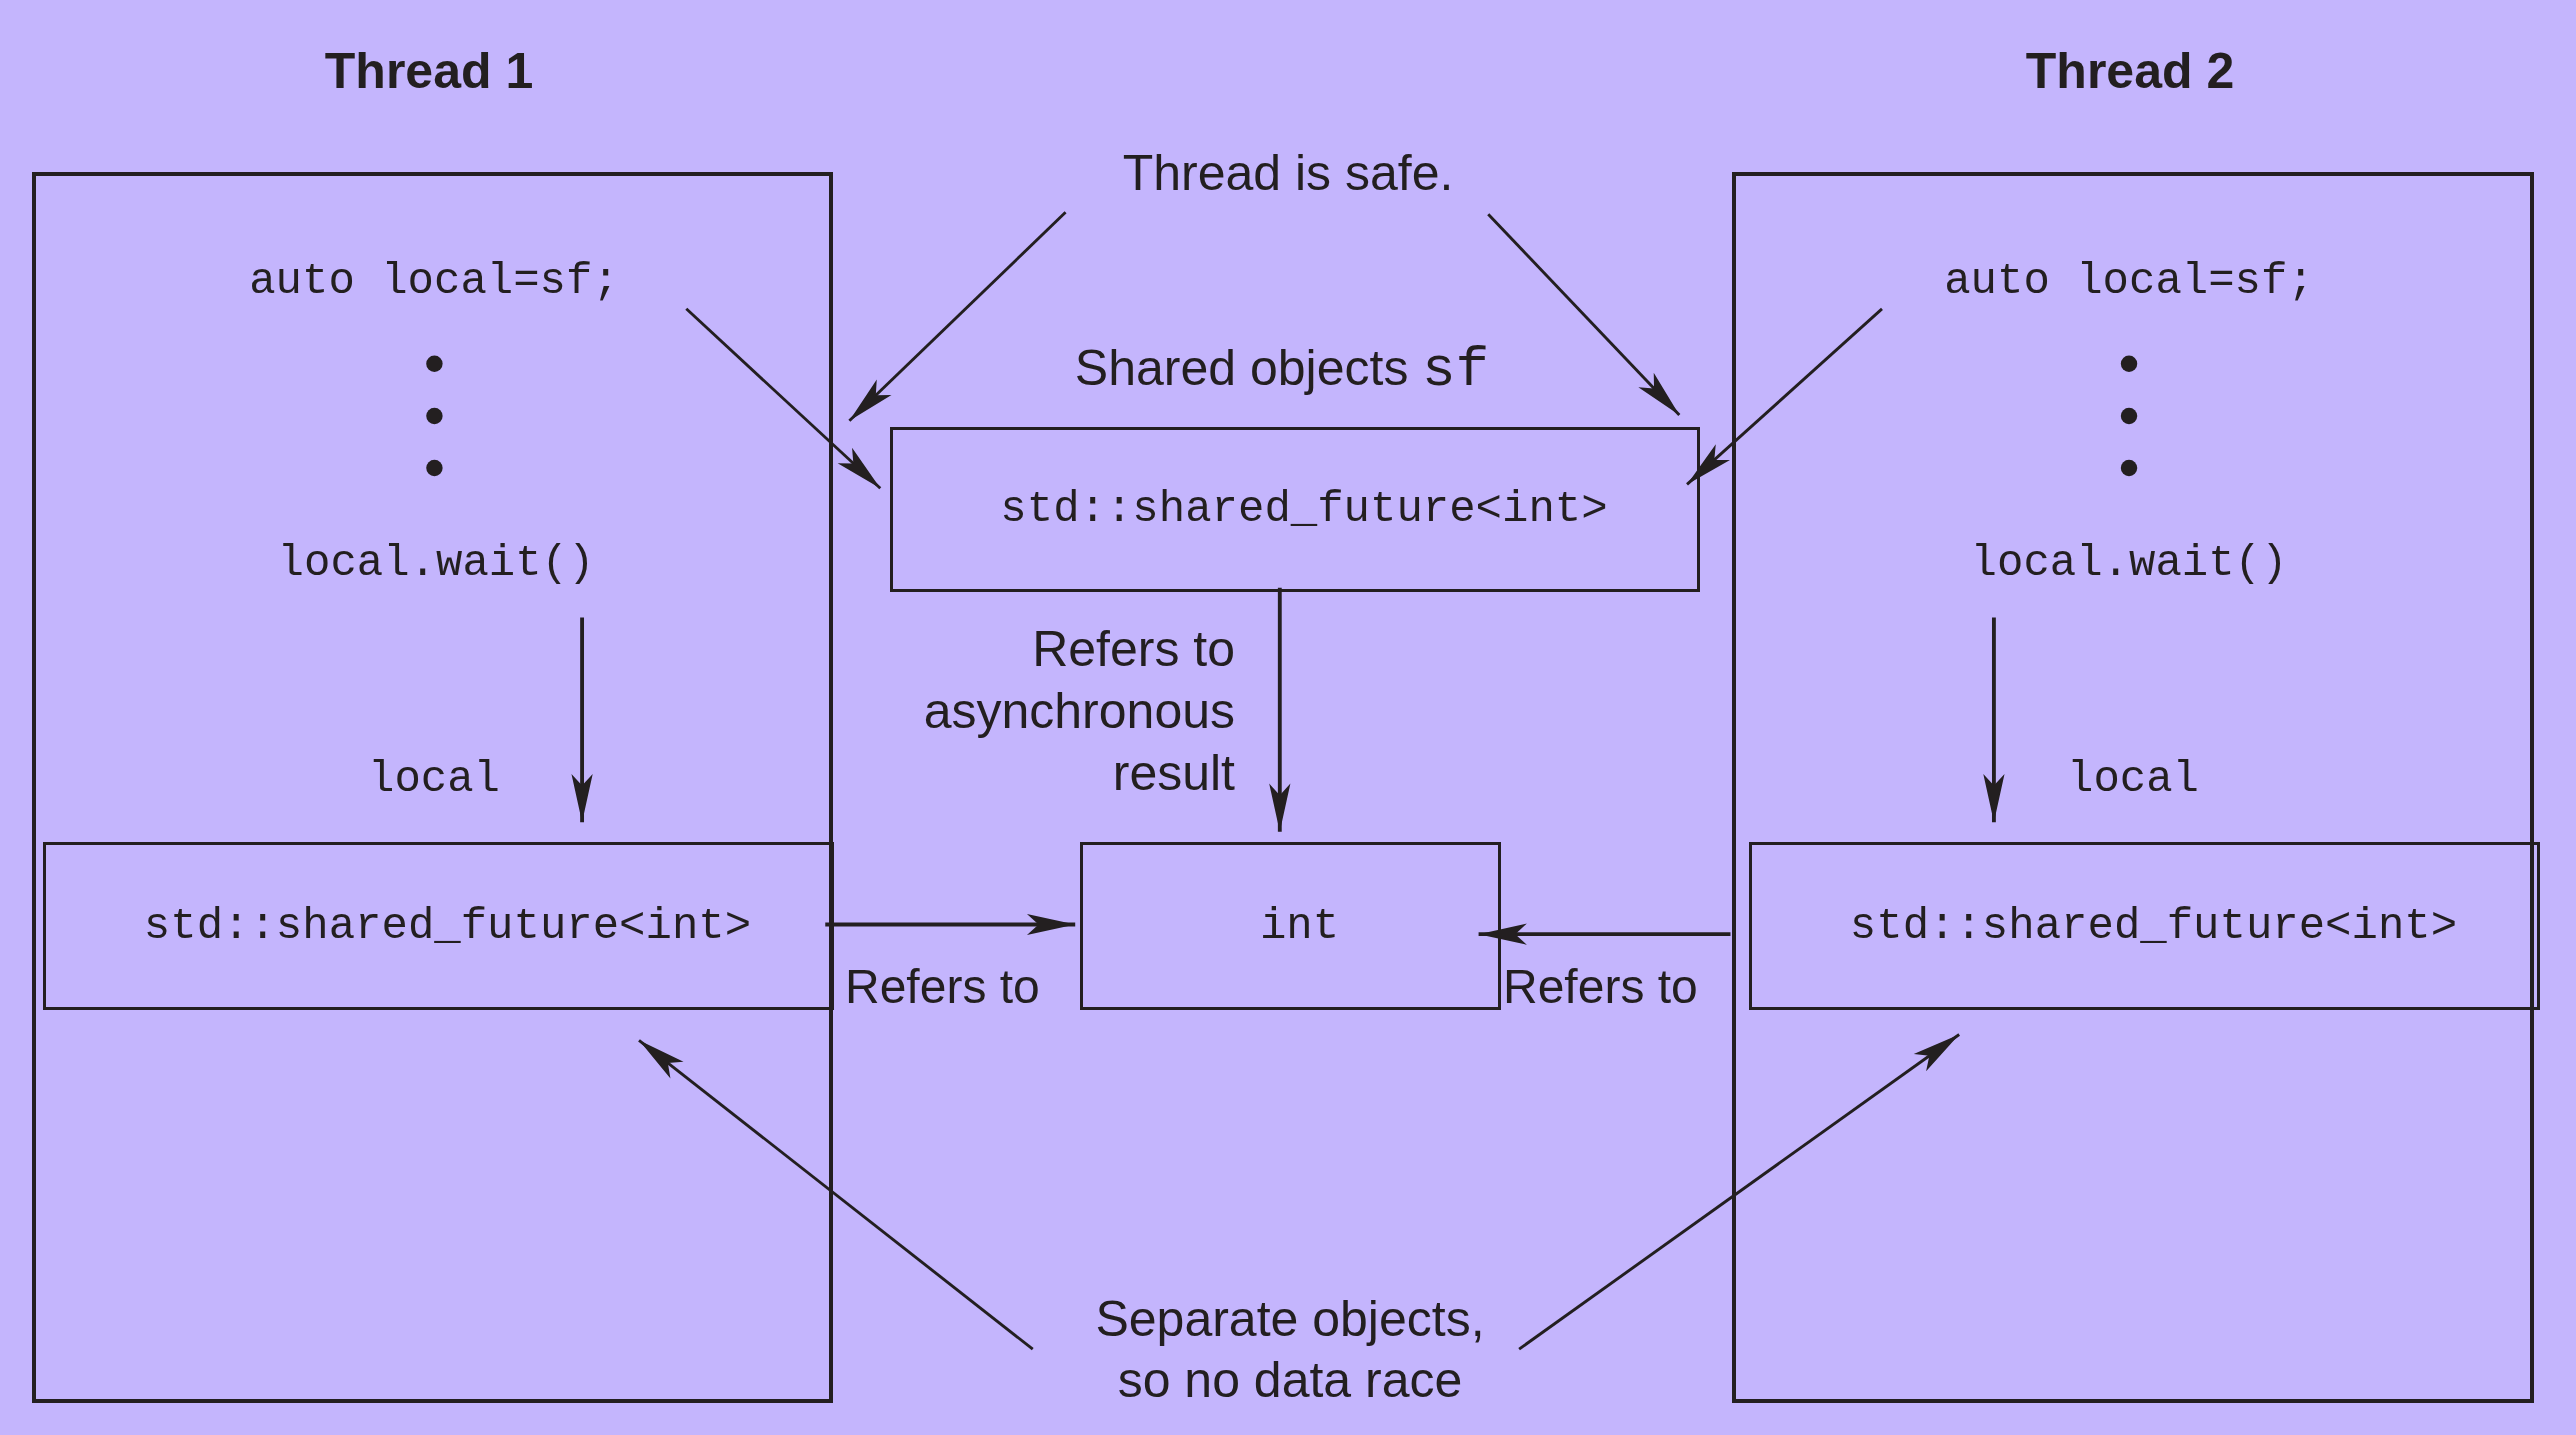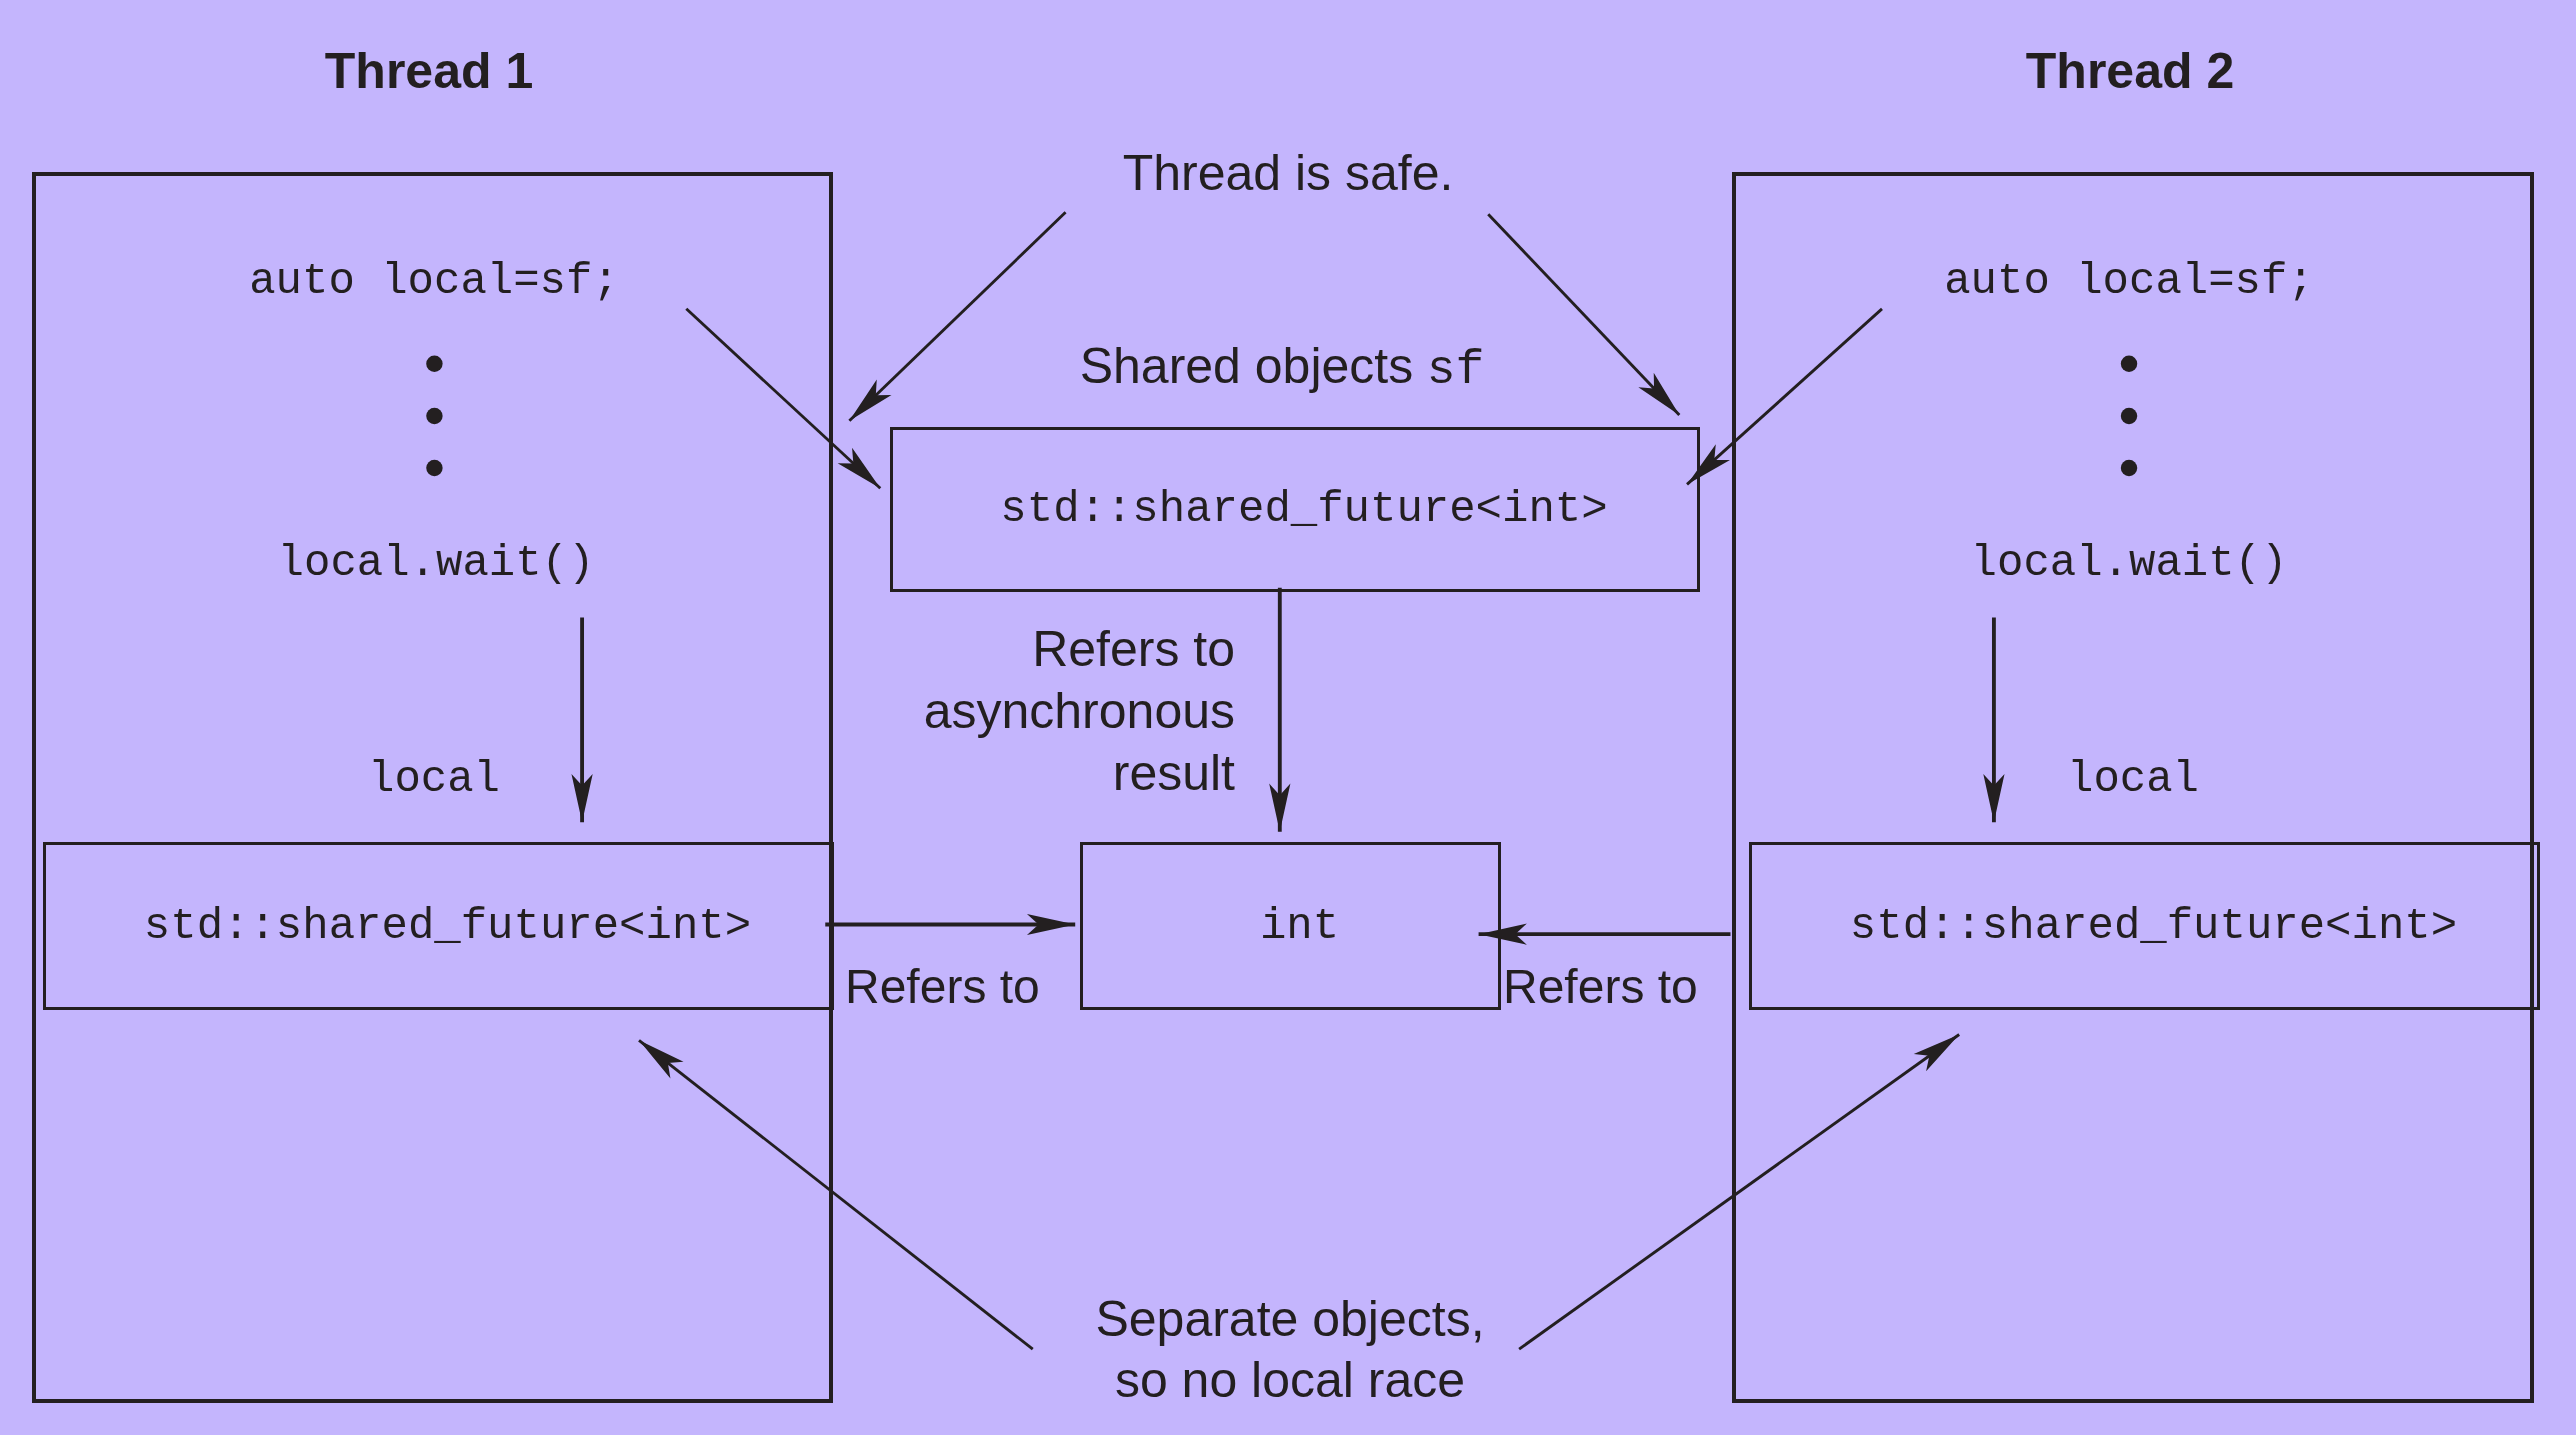--- a/index.html
+++ b/index.html
@@ -35,21 +35,21 @@
   #t1-local { left: 434px;  top: 755px; }
   #t2-local { left: 2133px; top: 755px; }
 
   #t1-future-box { left: 43px;   top: 842px; width: 767px; height: 162px; }
   #t2-future-box { left: 1749px; top: 842px; width: 767px; height: 162px; }
   #shared-box    { left: 890px;  top: 427px; width: 786px; height: 159px; }
   #int-box       { left: 1080px; top: 842px; width: 397px; height: 162px; }
 
   #copying-note { left: 1288px; top: 145px; }
   #shared-var-label { left: 1282px; top: 338px; }
-  #shared-var-label .var-name { font-family: "Liberation Mono", monospace; font-size: 48px; margin-left: 13.5px; }
+  #shared-var-label .var-name { font-family: "Liberation Mono", monospace; font-size: 56px; margin-left: 13.5px; }
 
   #refers-async { left: 849px; top: 618px; width: 386px; text-align: right; line-height: 62px; }
   #refers-left  { left: 845px;  top: 959px; font-size: 48px; }
   #refers-right { left: 1503px; top: 959px; font-size: 48px; }
 
   #separate-note { left: 1290px; top: 1289px; text-align: center; line-height: 61px; }
 
   #arrow-layer { position: absolute; left: 0; top: 0; width: 2576px; height: 1435px; pointer-events: none; }
   .aline { stroke: #231f20; fill: none; }
   .thin  { stroke-width: 3px; }
@@ -130,17 +130,17 @@
 
   <div class="innerbox" id="int-box">
     <span class="mono">int</span>
   </div>
 
   <div class="abs sans" id="refers-left">Refers to</div>
   <div class="abs sans" id="refers-right">Refers to</div>
 
   <div class="abs cx sans" id="separate-note">
     <div>Separate objects,</div>
-    <div>so no local race</div>
+    <div>so no data race</div>
   </div>
 
 </div>
 
 
 </body></html>

